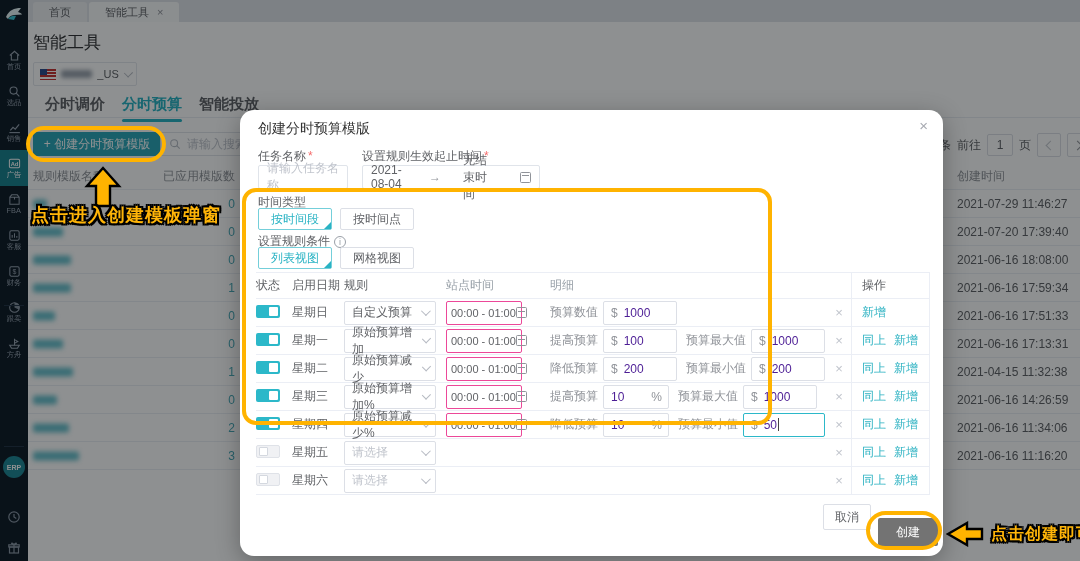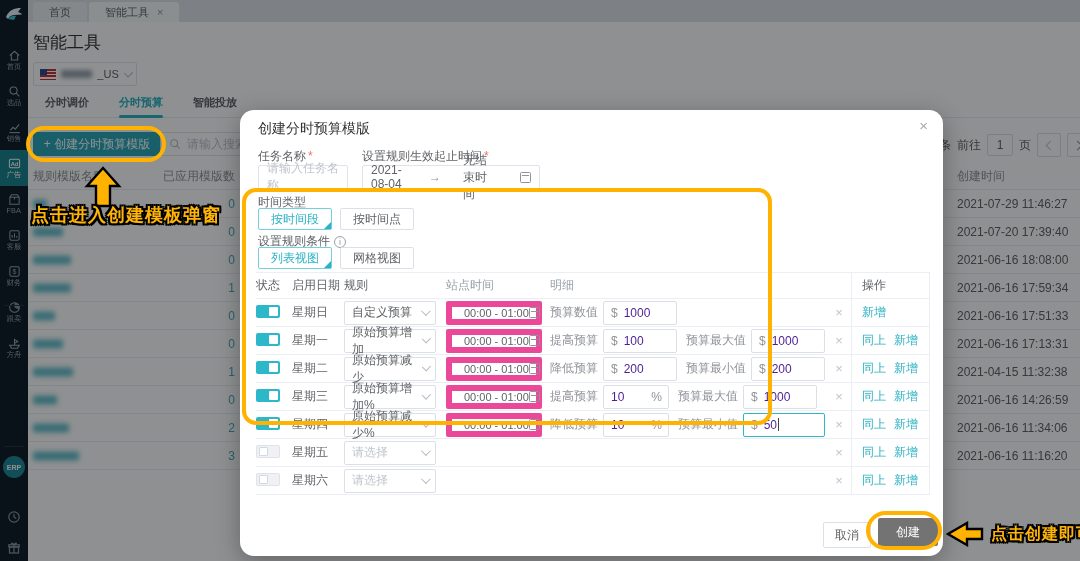--- a/index.html
+++ b/index.html
@@ -29,21 +29,21 @@
 
   .page-title { position:absolute; left:5px; top:31px; font-size:17px; font-weight:500; color:#303133; }
   .account { position:absolute; left:5px; top:62px; width:104px; height:24px; border:1px solid #e4e7ed; border-radius:2px; display:flex; align-items:center; gap:5px; padding:0 6px; }
   .flag { width:16px; height:11px; position:relative; background:repeating-linear-gradient(#c53030 0 1.6px,#fff 1.6px 3.2px); flex:none; }
   .flag::after { content:""; position:absolute; left:0; top:0; width:7px; height:6px; background:#2b4a8b; }
   .acct-blur { width:36px; height:8px; background:#9aa2ad; border-radius:2px; filter:blur(2px); }
   .acct-suffix { font-size:11px; color:#606266; }
   .chev { width:7px; height:7px; border-right:1.5px solid #b6bac2; border-bottom:1.5px solid #b6bac2; transform:rotate(45deg) translateY(-2px); margin-left:auto; }
 
   .tabs-underline { position:absolute; left:0; right:0; top:95px; height:23px; border-bottom:1px solid #eaedf2; }
-  .page-tabs { position:absolute; left:17px; top:95px; display:flex; gap:30px; font-size:11px; font-weight:bold; }
+  .page-tabs { position:absolute; left:17px; top:95px; display:flex; gap:17px; font-size:15px; font-weight:bold; }
   .ptab { color:#606266; padding-bottom:8px; position:relative; }
   .ptab.active { color:#27b2c3; }
   .ptab.active::after { content:""; position:absolute; left:0; right:0; bottom:0; height:3px; background:#27b2c3; border-radius:2px; }
 
   .create-btn { position:absolute; left:5px; top:132px; width:128px; height:24px; background:#2aa7b8; color:#fff; font-size:12px; border:none; border-radius:2px; display:flex; align-items:center; justify-content:center; }
   .search-box { position:absolute; left:132px; top:132px; width:172px; height:24px; border:1px solid #e0e4ea; border-radius:2px; display:flex; align-items:center; gap:6px; padding:0 8px; color:#c0c4cc; background:#fff; }
   .search-box svg { width:12px; height:12px; flex:none; }
 
   .pagination { position:absolute; left:911px; top:133px; height:24px; display:flex; align-items:center; gap:6px; font-size:12px; color:#606266; white-space:nowrap; }
   .pg-input { width:26px; height:22px; border:1px solid #dcdfe6; border-radius:2px; text-align:center; line-height:20px; color:#606266; background:#fff; }
@@ -99,34 +99,34 @@
   .col-op { width:78px; flex:none; align-self:stretch; display:flex; align-items:center; gap:8px; padding-left:10px; border-left:1px solid #ebeef5; }
   .op-link { color:#2fb3c3; }
 
   .tg { width:24px; height:13px; background:#2cb8c9; border-radius:2px; position:relative; display:inline-block; }
   .tg .kn { position:absolute; right:2px; top:2px; width:9px; height:9px; background:#fff; border-radius:1px; }
   .tg.off { background:#f0f1f4; border:1px solid #dfe2e8; }
   .tg.off .kn { left:2px; right:auto; top:1px; background:#fff; border:1px solid #d4d8df; }
 
   .msel { width:92px; height:24px; border:1px solid #dcdfe6; border-radius:2px; display:flex; align-items:center; justify-content:space-between; padding:0 7px; background:#fff; color:#606266; }
   .msel .chev { margin-left:4px; transform:rotate(45deg) translateY(-2px); }
-  .mtime { width:96px; height:24px; border:6px solid #ec4899; border-radius:2px; display:flex; align-items:center; justify-content:space-between; padding:0 12px; background:#fff; color:#606266; font-size:11px; white-space:nowrap; }
+  .mtime { width:76px; height:24px; border:1px solid #ec4899; border-radius:2px; display:flex; align-items:center; justify-content:space-between; padding:0 4px; background:#fff; color:#606266; font-size:11px; white-space:nowrap; }
   .dlabel { color:#909399; margin:0 5px 0 0; white-space:nowrap; }
   .dlabel.second { margin-left:9px; }
   .grp { height:24px; border:1px solid #dcdfe6; border-radius:2px; background:#fff; display:flex; align-items:center; flex:none; }
   .grp.money { width:74px; }
   .grp.pct { width:66px; justify-content:space-between; }
   .grp.focus { width:82px; border-color:#2cb8c9; }
   .grp .pfx { padding:0 6px 0 7px; color:#909399; }
   .grp .val { color:#4c1d95; }
   .grp.pct .val { padding-left:7px; }
   .grp .sfx { color:#909399; padding-right:6px; }
   .caret { display:inline-block; width:1px; height:13px; background:#444; vertical-align:-2px; margin-left:1px; }
 
-  .m-cancel { position:absolute; right:72px; bottom:8px; width:48px; height:26px; border:1px solid #dcdfe6; border-radius:2px; background:#fff; color:#606266; font-size:12px; }
+  .m-cancel { position:absolute; right:72px; bottom:26px; width:48px; height:26px; border:1px solid #dcdfe6; border-radius:2px; background:#fff; color:#606266; font-size:12px; }
   .m-create { position:absolute; right:5px; bottom:10px; width:60px; height:28px; border:none; border-radius:2px; background:#737373; color:#fff; font-size:12px; }
 
   
   .anno { position:absolute; z-index:30; }
   .anno-oval1 { left:26px; top:126px; width:140px; height:36px; border:4px solid #ffb300; border-radius:18px; }
   .anno-arrow-up { left:84px; top:166px; width:38px; height:42px; }
   .anno-text1 { left:31px; top:203px; }
   .anno-rect { left:242px; top:188px; width:530px; height:237px; border:4px solid #ffb300; border-radius:14px; }
   .anno-oval2 { left:866px; top:511px; width:76px; height:39px; border:4px solid #ffb300; border-radius:20px; }
   .anno-arrow-left { left:946px; top:521px; width:38px; height:26px; }

